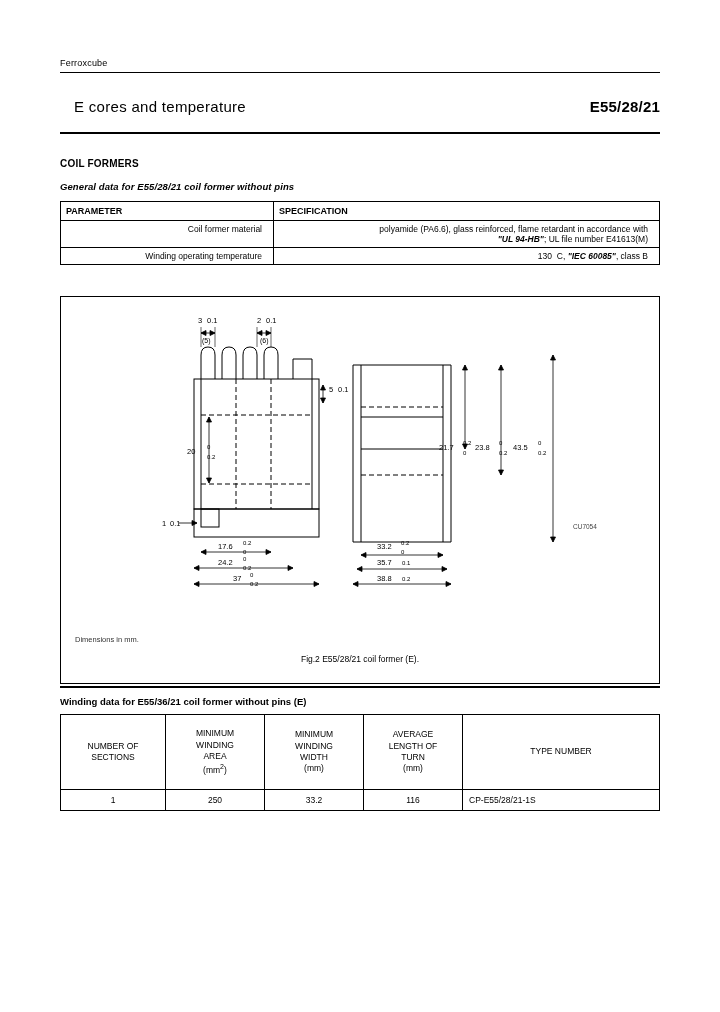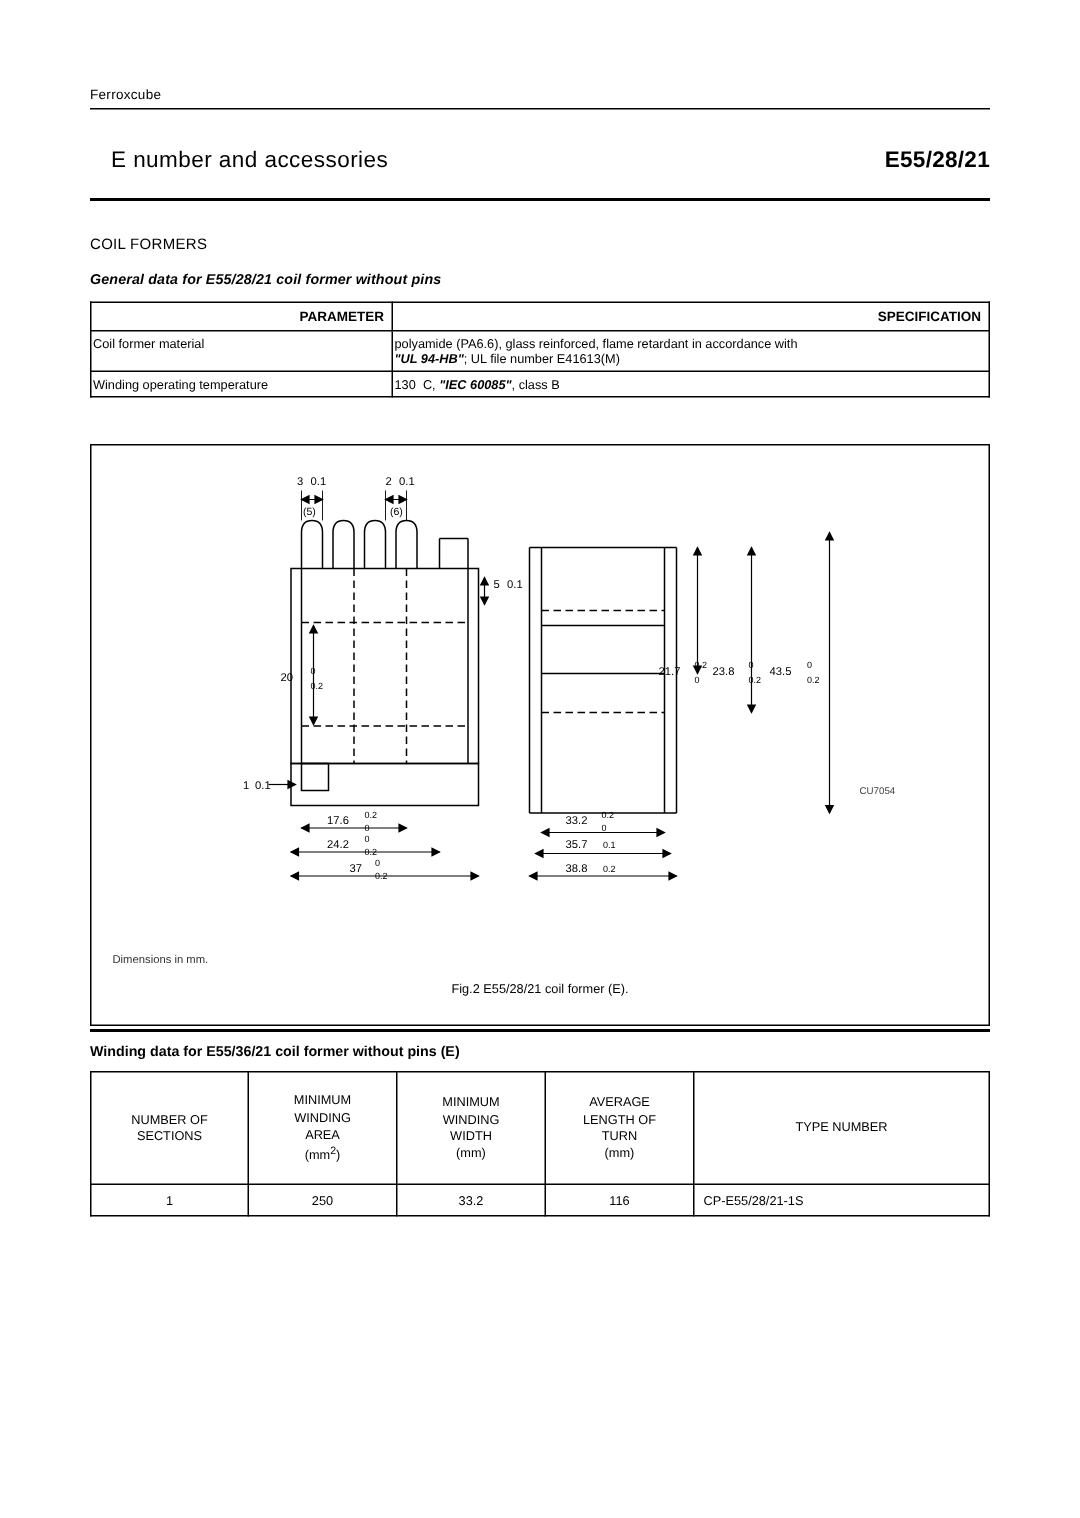--- a/index.html
+++ b/index.html
@@ -64,21 +64,21 @@
     top: 114px;
     width: 600px;
     height: 2px;
     background: #000;
   }
   .section-head {
     position: absolute;
     left: 60px;
     top: 140px;
     font-size: 10px;
-    font-weight: normal;
+    font-weight: bold;
     letter-spacing: 0.2px;
   }
   .subsection-head {
     position: absolute;
     left: 60px;
     top: 163px;
     font-size: 9.5px;
     font-weight: bold;
     letter-spacing: 0.1px;
     font-style: italic;
@@ -87,27 +87,27 @@
   table.gen {
     position: absolute;
     left: 60px;
     top: 183px;
     width: 600px;
     border-collapse: collapse;
     font-size: 8.5px;
   }
   table.gen th, table.gen td {
     border: 1px solid #000;
-    padding: 3px 1px;
+    padding: 3px 11px;
     vertical-align: top;
+    text-align: right;
+    font-weight: normal;
+  }
+  table.gen th {
     text-align: left;
-    font-weight: normal;
-  }
-  table.gen th {
-    text-align: right;
     font-weight: bold;
     font-size: 9px;
     padding: 4px 5px;
     margin-left: 20px;
   }
   table.gen .c1 { width: 190px; }
   .ital { font-style: italic; font-weight: bold; }
   
   .figbox {
     position: absolute;
@@ -180,21 +180,21 @@
 </style>
 </head>
 <body>
 
 <div class="page">
 
   <div class="brand">Ferroxcube</div>
   <div class="rule-top"></div>
 
   <div class="title-row">
-    <div class="doc-title">E number and accessories</div>
+    <div class="doc-title">E cores and temperature</div>
     <div class="doc-code">E55/28/21</div>
   </div>
   <div class="rule-title"></div>
 
   <div class="section-head">COIL FORMERS</div>
   <div class="subsection-head">General data for E55/28/21 coil former without pins</div>
 
   <table class="gen">
     <tbody>
         <tr>

